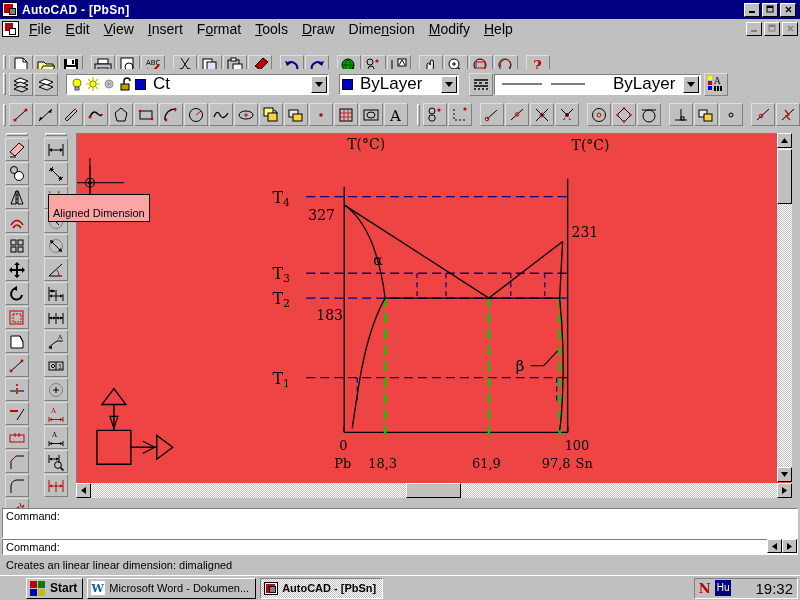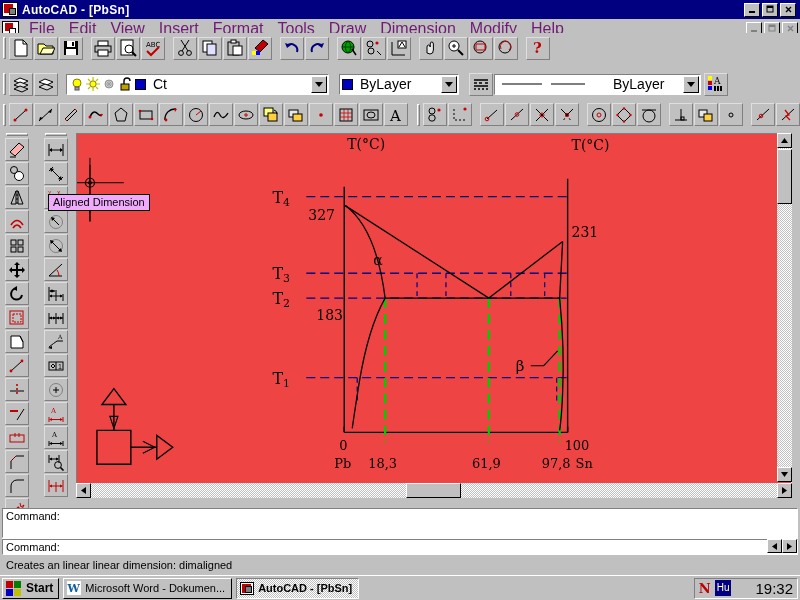--- a/index.html
+++ b/index.html
@@ -49,28 +49,28 @@
     background: #c0c0c0; display: flex; align-items: center; padding-left: 2px;
     border-bottom: 1px solid #c0c0c0;
   }
   .doc-icon {
     width: 17px; height: 16px; background: #ffffff; border: 1px solid #000;
     position: relative; margin-right: 3px;
   }
   .doc-icon::before { content:""; position:absolute; left:2px; top:1px; width:8px; height:8px; background:#c00000; }
   .doc-icon::after { content:""; position:absolute; right:2px; bottom:1px; width:5px; height:5px; background:#fff; border:1px solid #000; }
   .menu-item {
-    padding: 12px 7px; font-size: 16px; color: #701a75; cursor: default;
+    padding: 12px 7px; font-size: 14px; color: #000000; cursor: default;
     font-family: "Liberation Sans", sans-serif;
   }
   .menu-item u { text-decoration: underline; }
 
   
   .tbrow { position: absolute; left: 0; width: 800px; background: #c0c0c0; }
-  #tb1 { top: 33px; height: 30px; text-align: right; }
+  #tb1 { top: 51px; height: 30px; text-align: right; }
   #tb2 { top: 69px; height: 30px; }
   #tb3 { top: 99px; height: 31px; }
   .tbinner { display: flex; align-items: center; height: 100%; padding-left: 2px; }
   .grip {
     width: 3px; height: 22px; margin: 0 3px 0 1px;
     border-left: 1px solid #ffffff; border-top: 1px solid #ffffff;
     border-right: 1px solid #808080; border-bottom: 1px solid #808080;
     flex: 0 0 auto;
   }
   .tbtn {
@@ -89,21 +89,21 @@
     margin-right: 3px; flex: 0 0 auto; position: relative;
     border-top: 1px solid #808080; border-left: 1px solid #808080;
     border-right: 1px solid #ffffff; border-bottom: 1px solid #ffffff;
   }
   .combo .arw {
     width: 16px; height: 17px; background: #c0c0c0; margin-left: auto; margin-right: 1px;
     border-top: 1px solid #ffffff; border-left: 1px solid #ffffff;
     border-right: 1px solid #000; border-bottom: 1px solid #000;
     display: flex; align-items: center; justify-content: center; flex: 0 0 auto;
   }
-  .cbtxt { font-size: 14px; color: #000; padding-left: 4px; white-space: nowrap; }
+  .cbtxt { font-size: 17px; color: #000; padding-left: 4px; white-space: nowrap; }
   .swatch { width: 11px; height: 11px; margin: 0 3px 0 2px; border: 1px solid #000; flex:0 0 auto; }
 
   
   .sidebar {
     position: absolute; width: 30px; background: #c0c0c0; top: 132px;
   }
   #modifybar { left: 2px; height: 370px; }
   #dimbar { left: 41px; height: 370px; }
   .sgrip {
     height: 3px; width: 22px; margin: 1px auto 2px auto;
@@ -144,22 +144,22 @@
     display: flex; align-items: center; justify-content: center;
   }
   .sbthumb {
     position: absolute; background: #c0c0c0;
     border-top: 1px solid #ffffff; border-left: 1px solid #ffffff;
     border-right: 1px solid #000; border-bottom: 1px solid #000;
   }
 
   
   #tooltip {
-    position: absolute; left: 48px; top: 194px; background: #f0abfc;
-    border: 1px solid #000; padding: 1px 4px 2px 4px; font-size: 11px;
+    position: absolute; left: 48px; top: 194px; background: #fca5a5;
+    border: 1px solid #000; padding: 12px 4px 2px 4px; font-size: 11px;
     color: #000; z-index: 40; white-space: nowrap;
     font-family: "Liberation Sans", sans-serif;
   }
 
   
   #cmdwrap {
     position: absolute; left: 2px; top: 508px; width: 796px; height: 47px;
     background: #ffffff;
     padding-left: 30px;
   }
@@ -201,21 +201,21 @@
   #taskbar {
     position: absolute; left: 0; top: 575px; width: 800px; height: 25px;
     background: #c0c0c0;
     border-top: 1px solid #ffffff;
     display: flex; align-items: center; padding: 0 2px;
   }
   #startbtn {
     height: 21px; background: #c0c0c0; display: flex; align-items: center;
     padding: 0 5px 0 3px; font-weight: bold; font-size: 12px; flex: 0 0 auto;
     border-top: 1px solid #ffffff; border-left: 1px solid #ffffff;
-    border-right: 1px solid #000; border-bottom: 1px solid #000;
+    border-right: 1px solid #000; border-bottom: 1px solid #000; margin-left: 24px;
   }
   .taskbtn {
     height: 21px; background: #c0c0c0; display: flex; align-items: center;
     padding: 0 6px 0 3px; font-size: 11px; margin-left: 4px; max-width: 170px;
     overflow: hidden; white-space: nowrap; flex: 0 0 auto;
     border-top: 1px solid #ffffff; border-left: 1px solid #ffffff;
     border-right: 1px solid #000; border-bottom: 1px solid #000;
   }
   .taskbtn.active {
     font-weight: bold;

